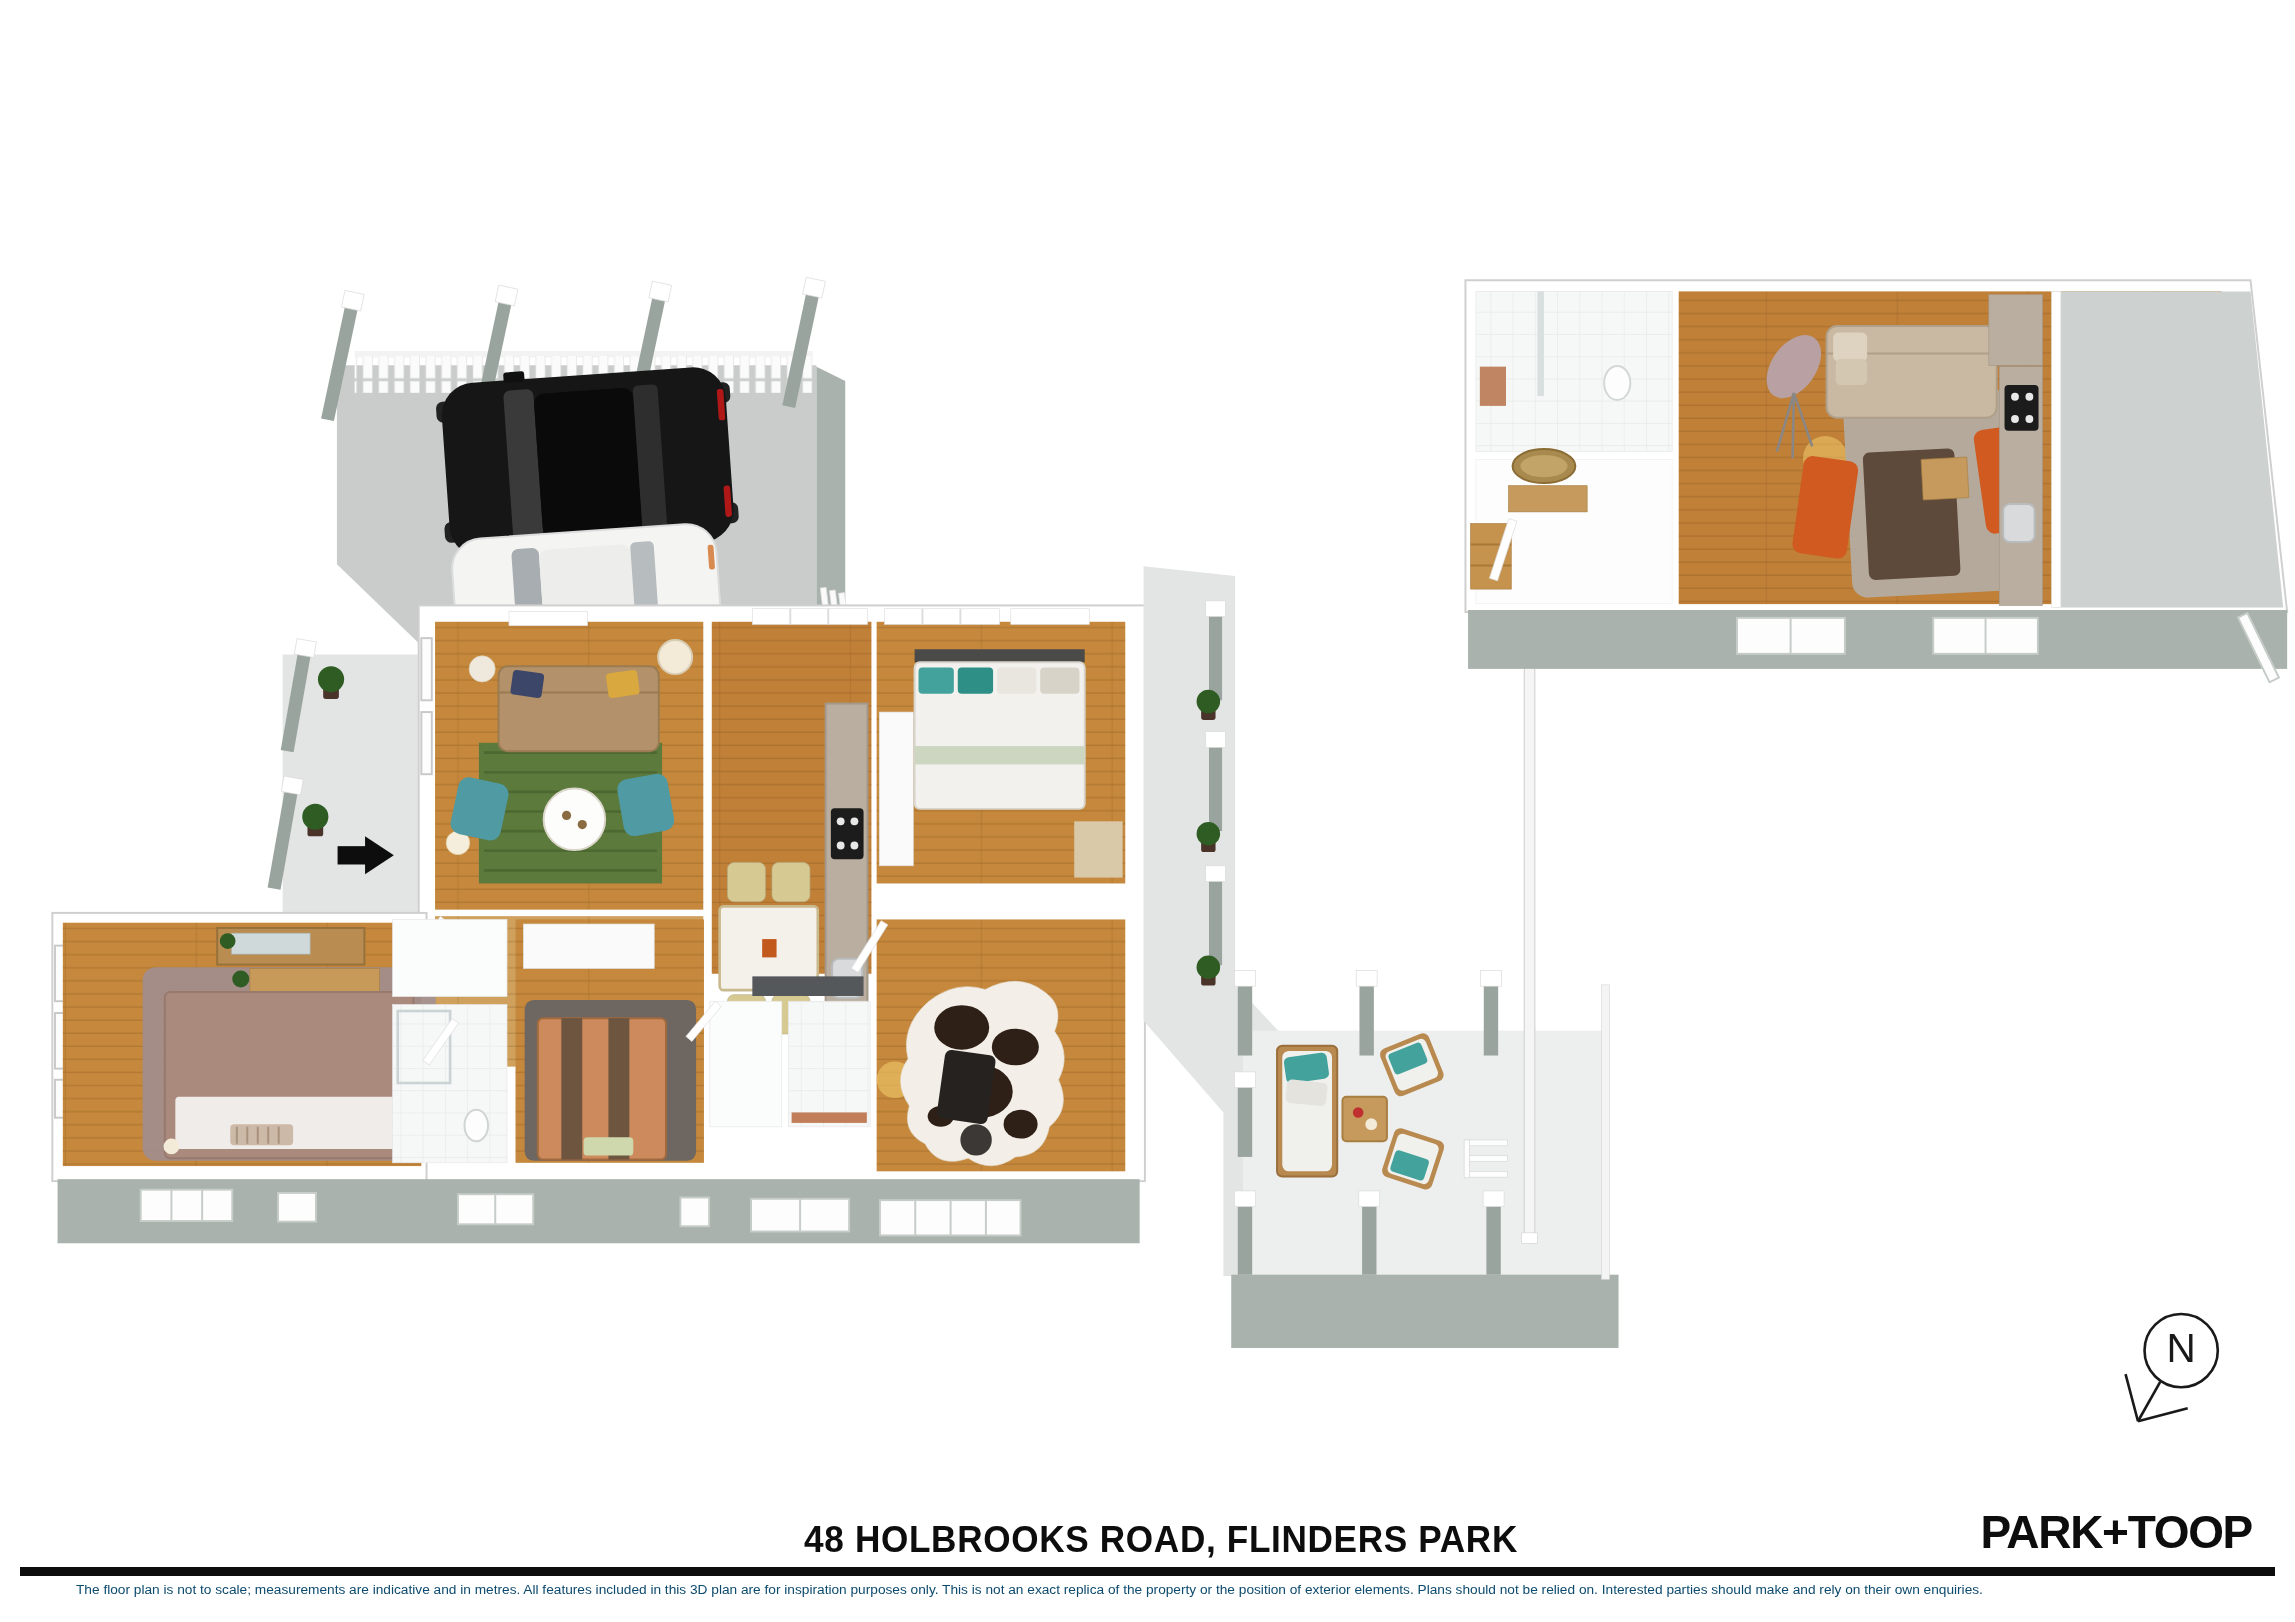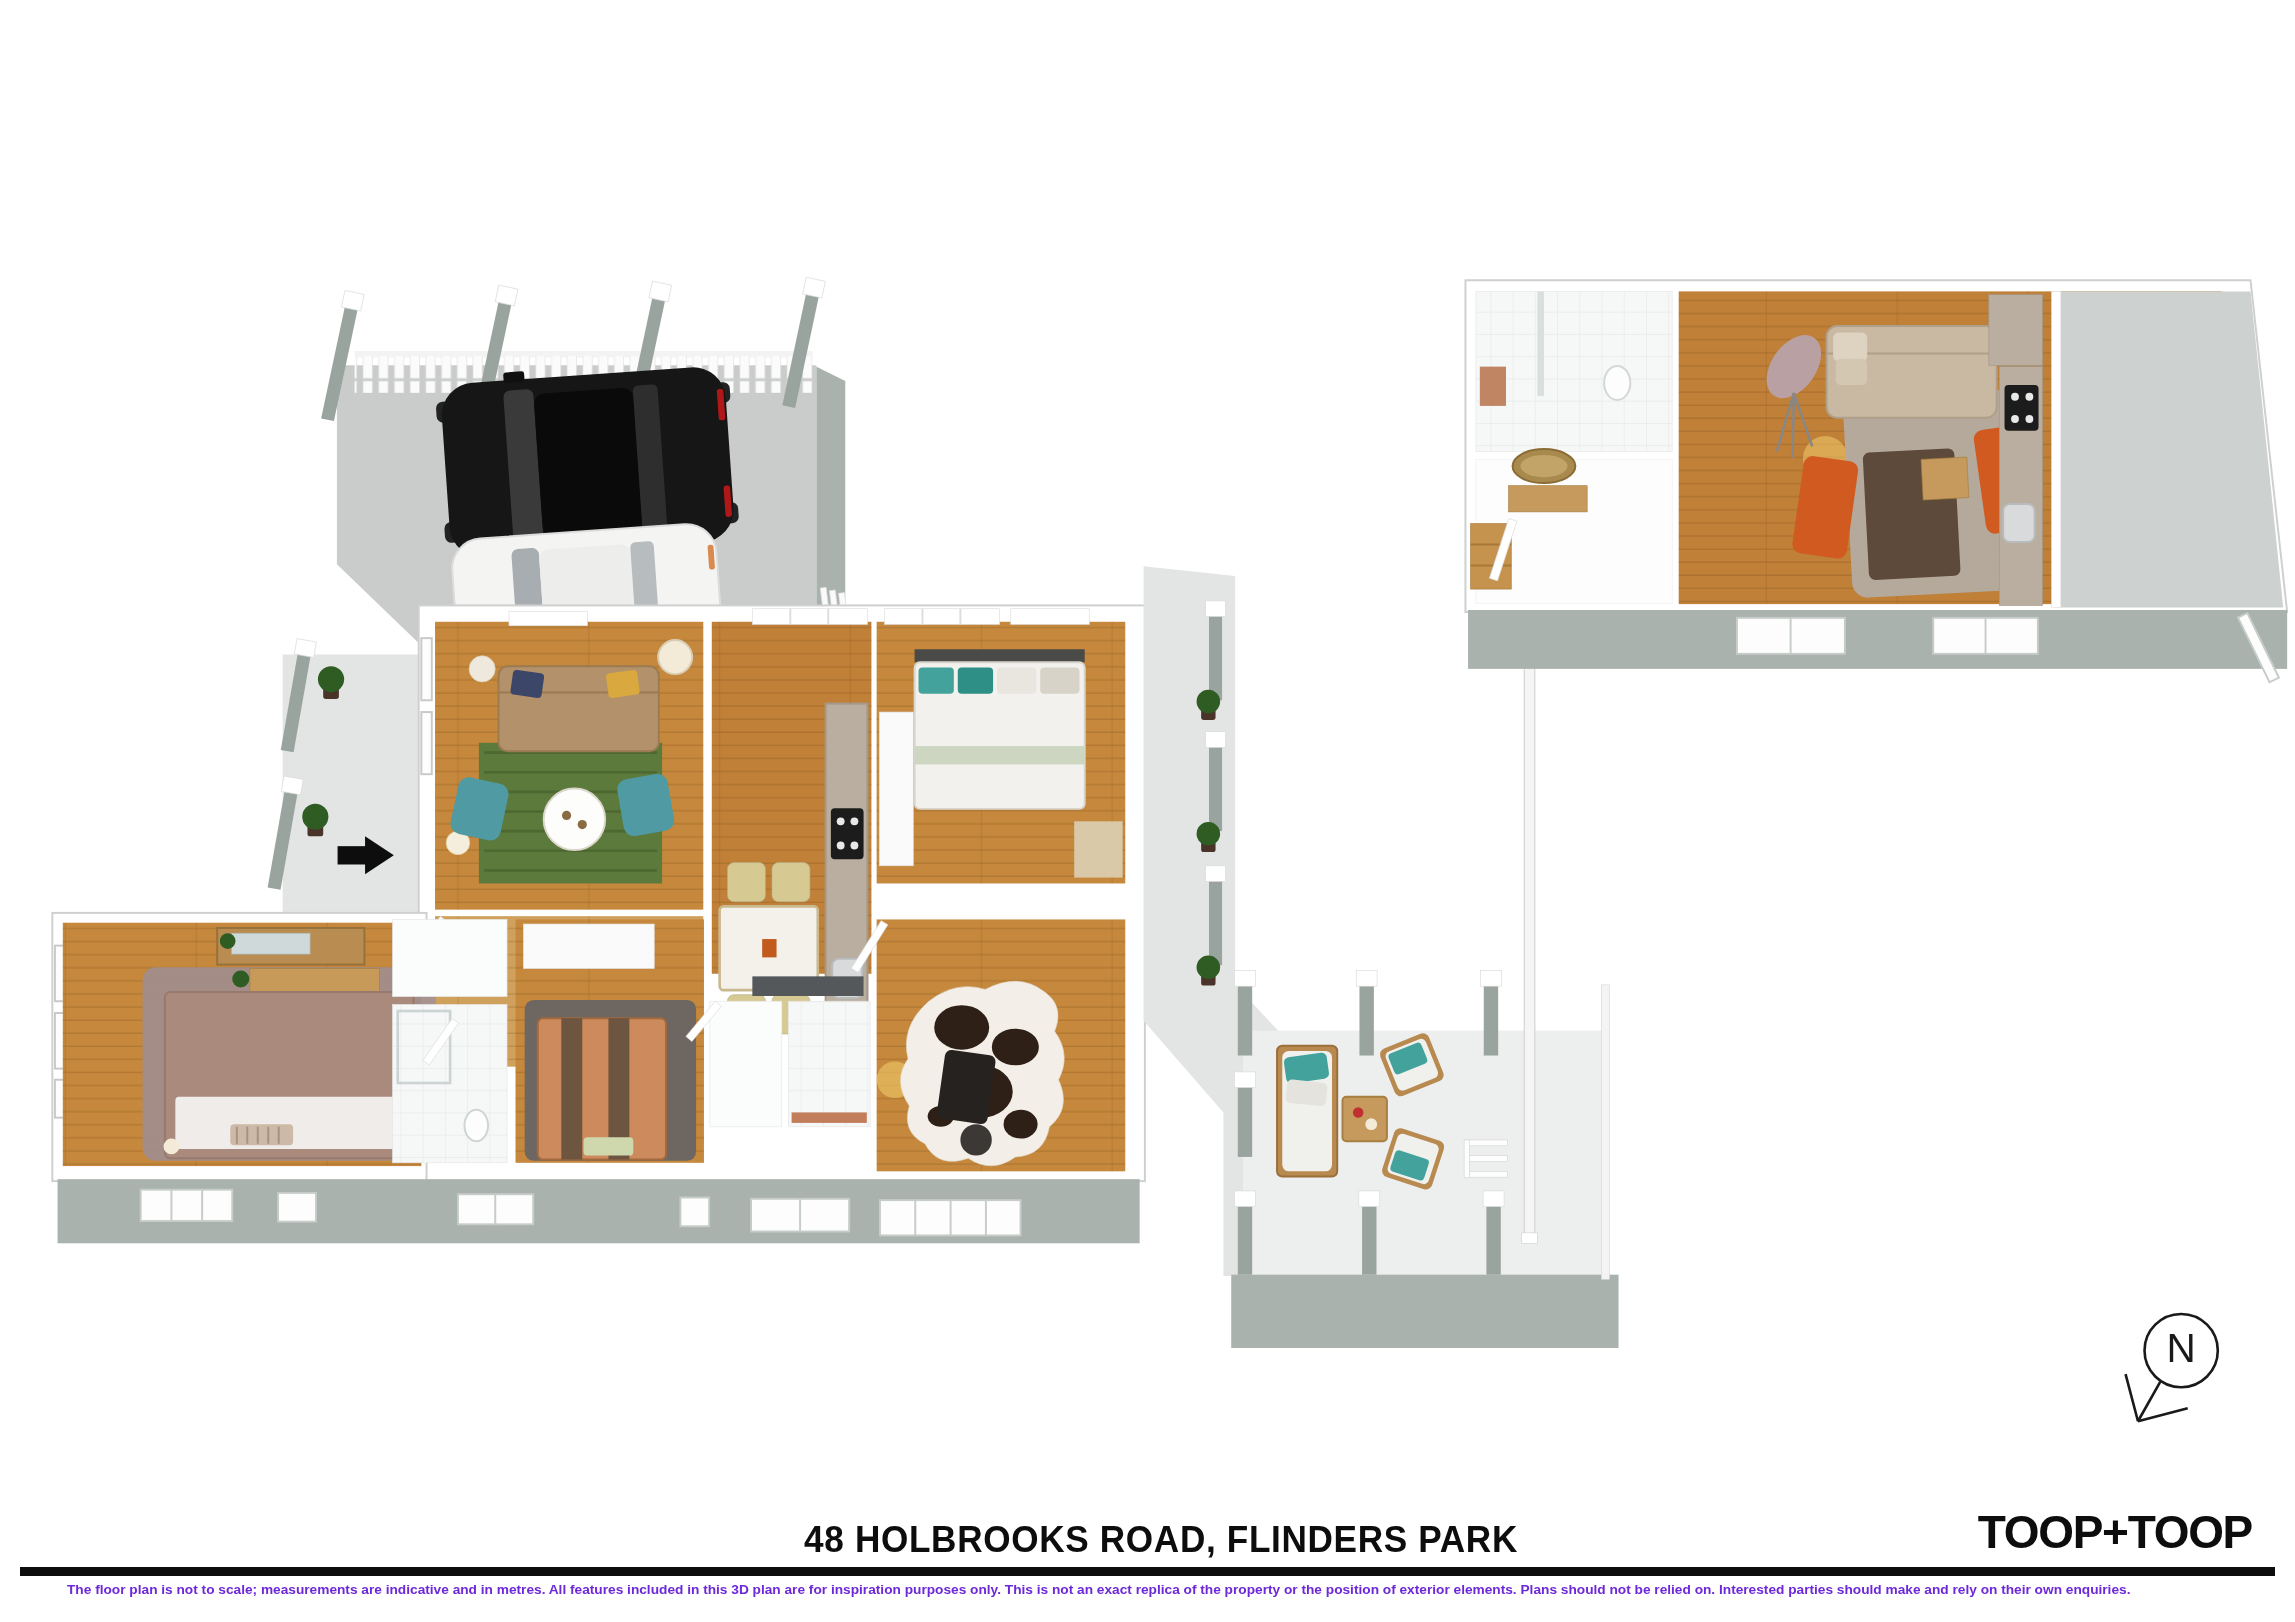--- a/index.html
+++ b/index.html
@@ -4,22 +4,22 @@
 <style>
   html,body{margin:0;padding:0;background:#fff;}
   .page{position:relative;width:2295px;height:1623px;background:#fff;overflow:hidden;
         font-family:"Liberation Sans", sans-serif;}
   svg{position:absolute;left:0;top:0;}
   .title{position:absolute;left:1161px;top:1519px;transform:translateX(-50%) scaleX(.95);
          font-size:37px;font-weight:700;letter-spacing:0.7px;color:#0d0d0d;white-space:nowrap;}
   .logo{position:absolute;right:43px;top:1505px;font-size:46px;font-weight:800;
         letter-spacing:-1.3px;color:#0d0d0d;white-space:nowrap;}
   .rule{position:absolute;left:19.6px;top:1567px;width:2255px;height:9.2px;background:#0d0d0d;}
-  .disclaimer{position:absolute;left:67px;top:1582px;font-size:13.7px;color:#6d28d9;
-              white-space:nowrap;letter-spacing:0px;font-weight:bold;}
+  .disclaimer{position:absolute;left:76px;top:1582px;font-size:13.7px;color:#0c4a6e;
+              white-space:nowrap;letter-spacing:0px;}
 </style>
 </head>
 <body>
 
 <div class="page">
 
 <svg width="2295" height="1623" viewBox="0 0 3508 2480">
   <defs>
     <pattern id="picket" width="24" height="58" patternUnits="userSpaceOnUse">
       <rect x="3" y="2" width="14" height="54" fill="#fbfbfb" stroke="#e0e0e0"></rect>
@@ -430,18 +430,18 @@
 
   <g stroke="#1a1a1a" stroke-width="4" fill="none">
     <circle cx="3334" cy="2064" r="56"></circle>
     <path d="M3302 2112 L3268 2172"></path>
     <path d="M3268 2172 L3249 2100 M3268 2172 L3344 2152"></path>
     <text x="3334" y="2082" text-anchor="middle" font-family="Liberation Sans, sans-serif" font-size="62" stroke="none" fill="#1a1a1a">N</text>
   </g>
 </svg>
 
 <div class="title">48 HOLBROOKS ROAD, FLINDERS PARK</div>
-<div class="logo">TOOP+TOOP</div>
+<div class="logo">PARK+TOOP</div>
 <div class="rule"></div>
 <div class="disclaimer">The floor plan is not to scale; measurements are indicative and in metres. All features included in this 3D plan are for inspiration purposes only. This is not an exact replica of the property or the position of exterior elements. Plans should not be relied on. Interested parties should make and rely on their own enquiries.</div>
 
 </div>
 
 
 </body></html>

